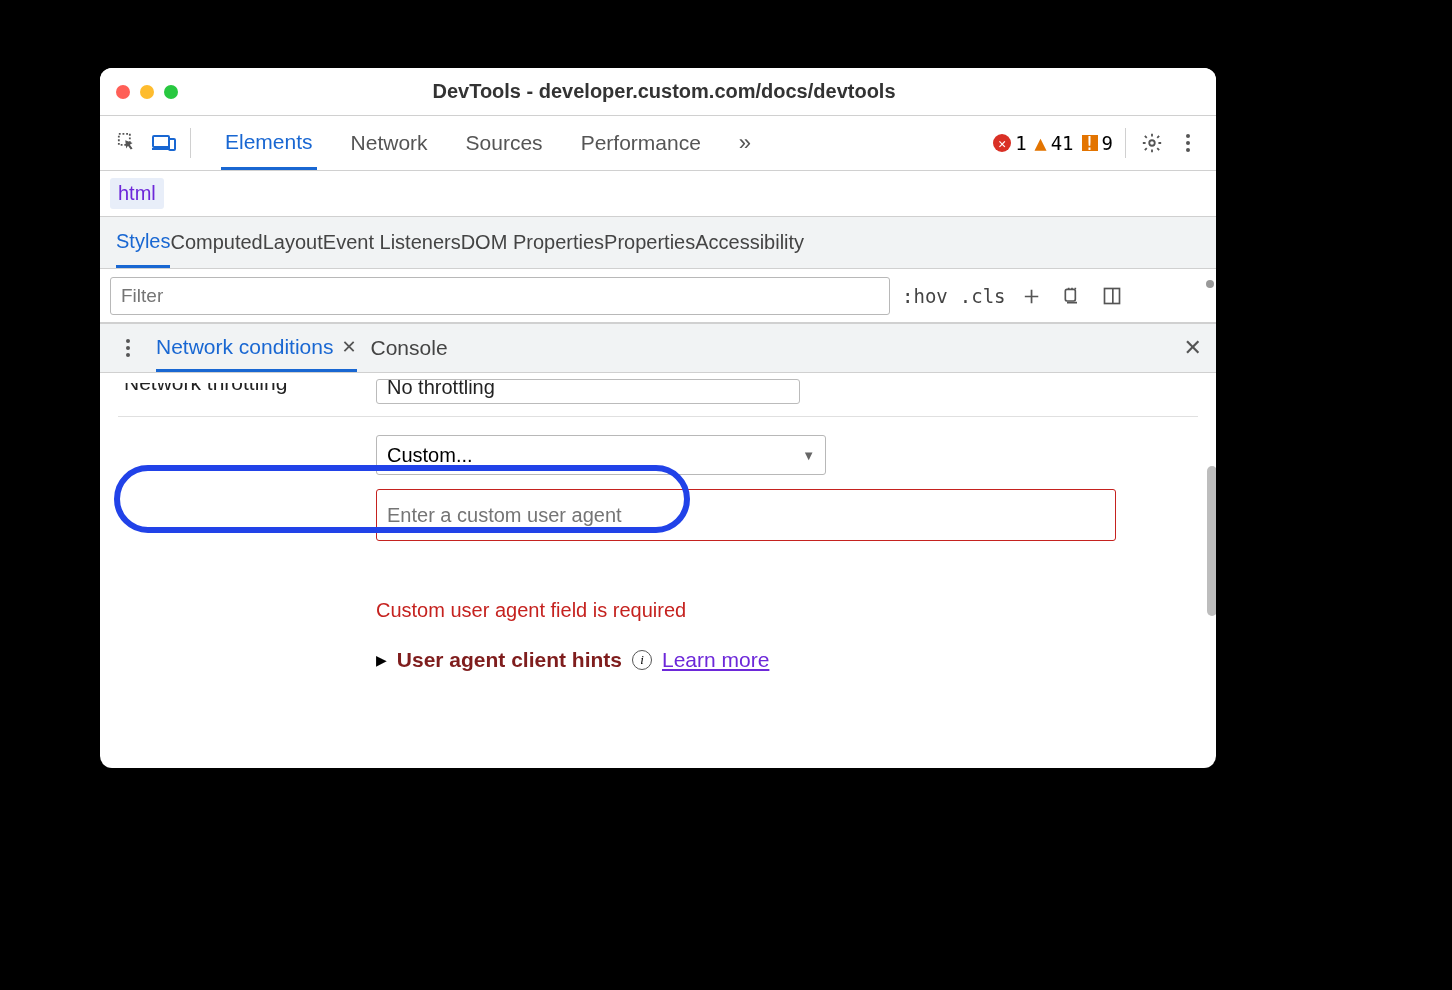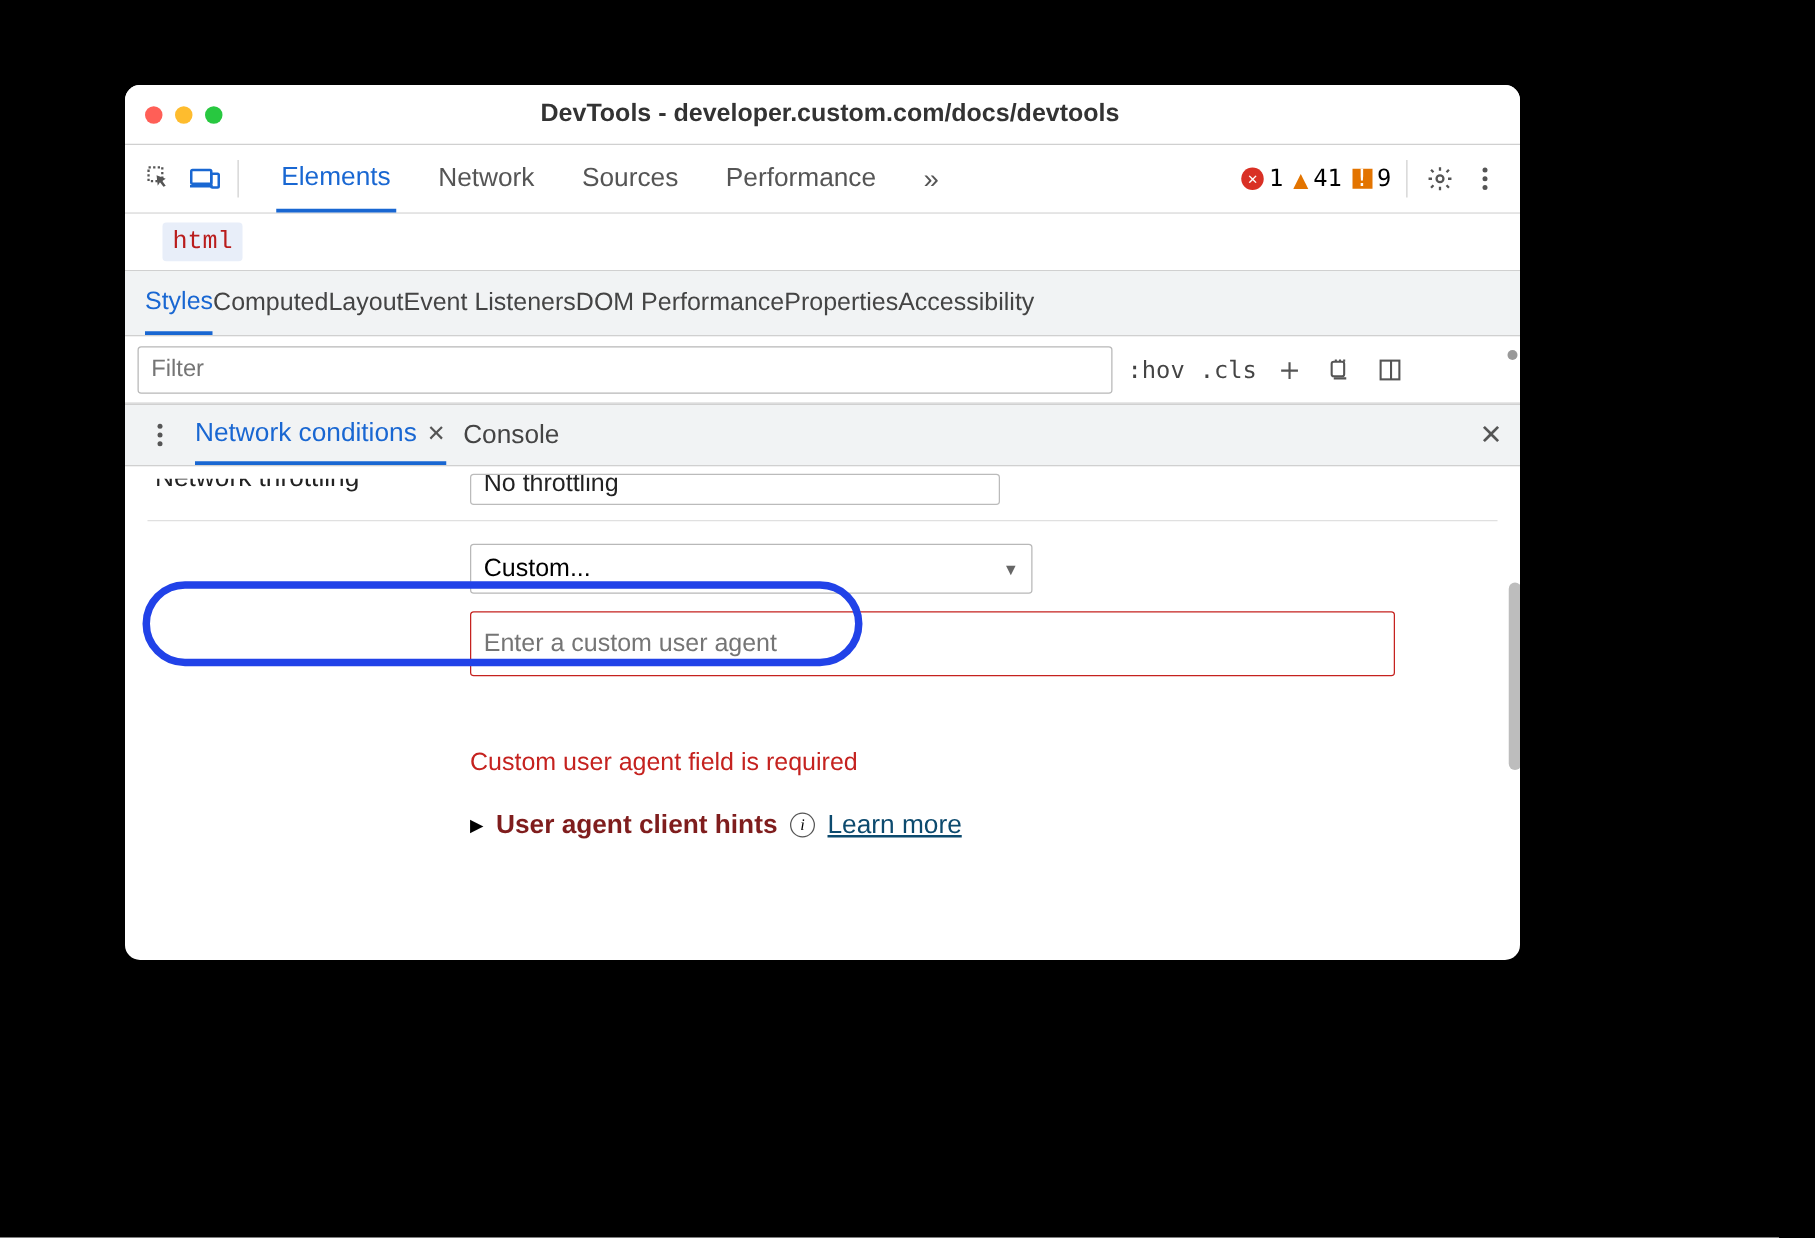--- a/index.html
+++ b/index.html
@@ -50,21 +50,21 @@
 .spacer { flex:1; }
 .badges { display:flex; align-items:center; gap:8px; font-size:19px; font-family:ui-monospace, Menlo, monospace; }
 .badge { display:flex; align-items:center; gap:4px; }
 .b-err { width:18px; height:18px; border-radius:50%; background:#d93025; color:#fff; display:flex; align-items:center; justify-content:center; font-size:13px; font-weight:700; }
 .b-warn { color:#e37400; font-size:20px; }
 .b-info { width:16px; height:16px; background:#e37400; color:#fff; display:flex; align-items:center; justify-content:center; }
 .breadcrumb {
   height:46px; display:flex; align-items:center; padding:0 10px;
   border-bottom:1px solid #d0d0d0; background:#fff;
 }
-.crumb { background:#e8eef9; color:#b91c1c; font-size:20px; padding:4px 8px; border-radius:3px; font-family:Liberation Mono, monospace;margin-left:20px; }
+.crumb { background:#e8eef9; color:#6d28d9; font-size:20px; padding:4px 8px; border-radius:3px; font-family:Liberation Sans, sans-serif; }
 .subtabs {
   height:52px; background:#f1f3f4; display:flex; align-items:center; 
   padding:0 16px; border-bottom:1px solid #d0d0d0;
 }
 .subtab { font-size:20px; color:#444; height:100%; display:flex; align-items:center; cursor:pointer; }
 .subtab.active { color:#1967d2; border-bottom:3px solid #1967d2; }
 .filter-row {
   height:54px; display:flex; align-items:center; gap:12px; padding:6px 10px;
   border-bottom:1px solid #d0d0d0;
 }
@@ -104,21 +104,21 @@
 .select .tri { color:#666; font-size:13px; }
 .ua-input {
   width:740px; height:52px; border:1px solid #c5221f; border-radius:3px;
   font-size:20px; padding:0 10px; color:#888; outline:none;
 }
 .err-text { font-size:20px; color:#c5221f;margin-top:44px; }
 .hints { display:flex; align-items:center; gap:10px; font-size:21px; margin-top:12px; }
 .hints .tri2 { font-size:14px; }
 .hints .bold { font-weight:700; color:#7f1d1d; }
 .hints .info { width:20px; height:20px; border:1.6px solid #555; border-radius:50%; display:inline-flex; align-items:center; justify-content:center; font-size:13px; font-style:italic; font-family:serif; }
-.hints a { color:#0c4a6e; text-decoration:underline; }
+.hints a { color:#6d28d9; text-decoration:underline; }
 .vscroll { position:absolute; right:-1px; top:398px; width:10px; height:150px; background:#bdbdbd; border-radius:5px; }
 .vdot { position:absolute; right:2px; top:212px; width:8px; height:8px; background:#999; border-radius:50%; }
 .gear-icon { width:22px; height:22px; }
 .dots3 { width:16px; display:flex; flex-direction:column; gap:3px; align-items:center; }
 .dots3 span { width:4px; height:4px; background:#555; border-radius:50%; }
 .chev { font-size:22px; color:#555; }
 .ua-section { margin-top:18px; padding-bottom:40px; }
 </style>
 </head>
 <body>
@@ -189,21 +189,21 @@
 
   <div class="breadcrumb">
     <span class="crumb">html</span>
   </div>
 
   <div class="subtabs">
     <div class="subtab active">Styles</div>
     <div class="subtab">Computed</div>
     <div class="subtab">Layout</div>
     <div class="subtab">Event Listeners</div>
-    <div class="subtab">DOM Performance</div>
+    <div class="subtab">DOM Properties</div>
     <div class="subtab">Properties</div>
     <div class="subtab">Accessibility</div>
   </div>
 
   <div class="filter-row">
     <input class="filter-input" placeholder="Filter" style="">
     <span class="pill">:hov</span>
     <span class="pill">.cls</span>
     <span class="iconbtn" style="font-size:26px;color:#555">＋</span>
     <span class="iconbtn">

